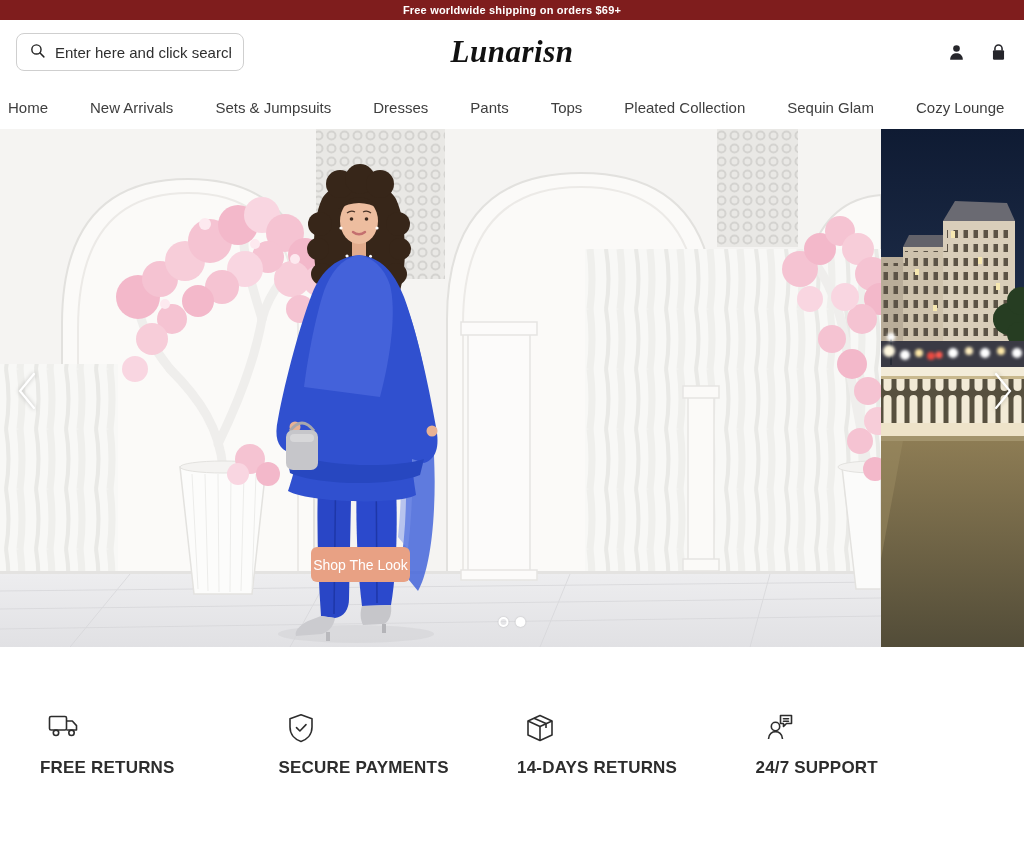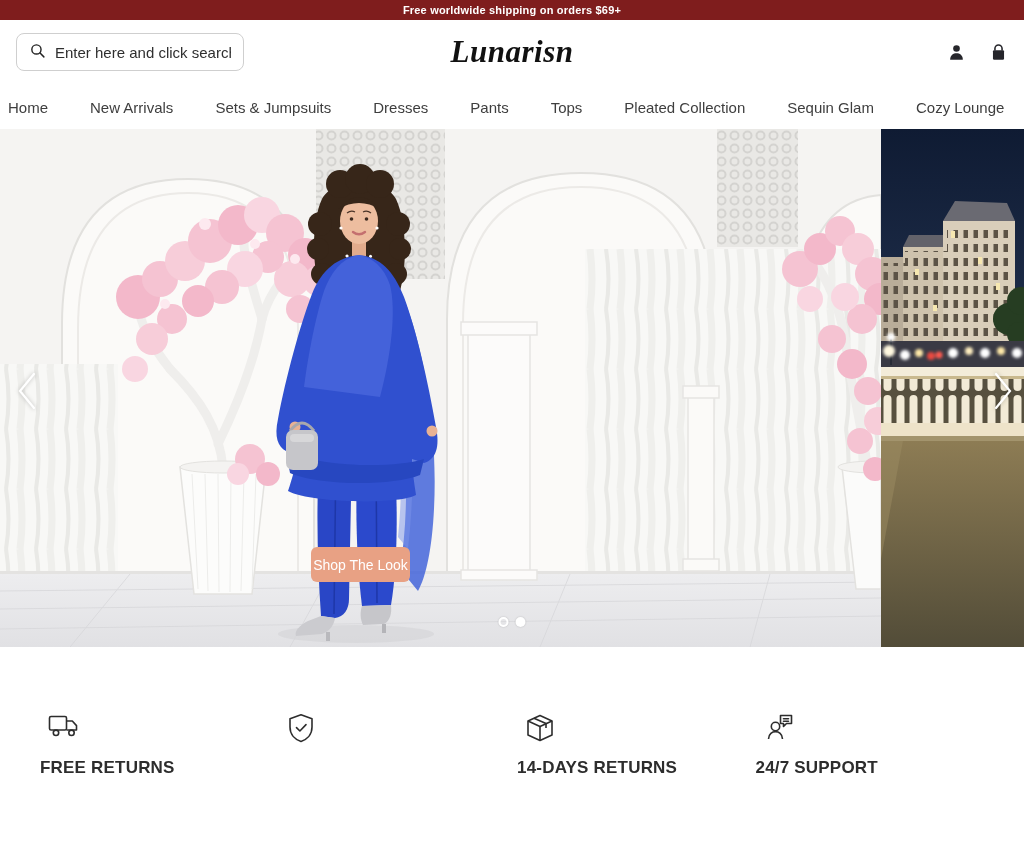--- a/index.html
+++ b/index.html
@@ -423,20 +423,21 @@
 
   </div>
 
   <div class="feature">
     <div class="f-icon">
       <svg width="28" height="30" viewBox="0 0 28 30" fill="none" stroke="#2d2d2d" stroke-width="1.6" stroke-linejoin="round">
         <path d="M14,1.8 L25,5.8 V14 C25,21.3 20.2,26.4 14,28.4 C7.8,26.4 3,21.3 3,14 V5.8 Z"></path>
         <path d="M9.5,14.6 L12.9,18 L19,11.6" stroke-linecap="round"></path>
       </svg>
     </div>
+    <h3>SECURE PAYMENTS</h3>
 
   </div>
 
   <div class="feature">
     <div class="f-icon">
       <svg width="30" height="30" viewBox="0 0 30 30" fill="none" stroke="#2d2d2d" stroke-width="1.6" stroke-linejoin="round">
         <path d="M15,2.5 L27,8 V22 L15,27.5 L3,22 V8 Z"></path>
         <path d="M3,8 L15,13.5 L27,8"></path>
         <path d="M15,13.5 V27.5"></path>
         <path d="M9,5.2 L21,10.6 V15"></path>

